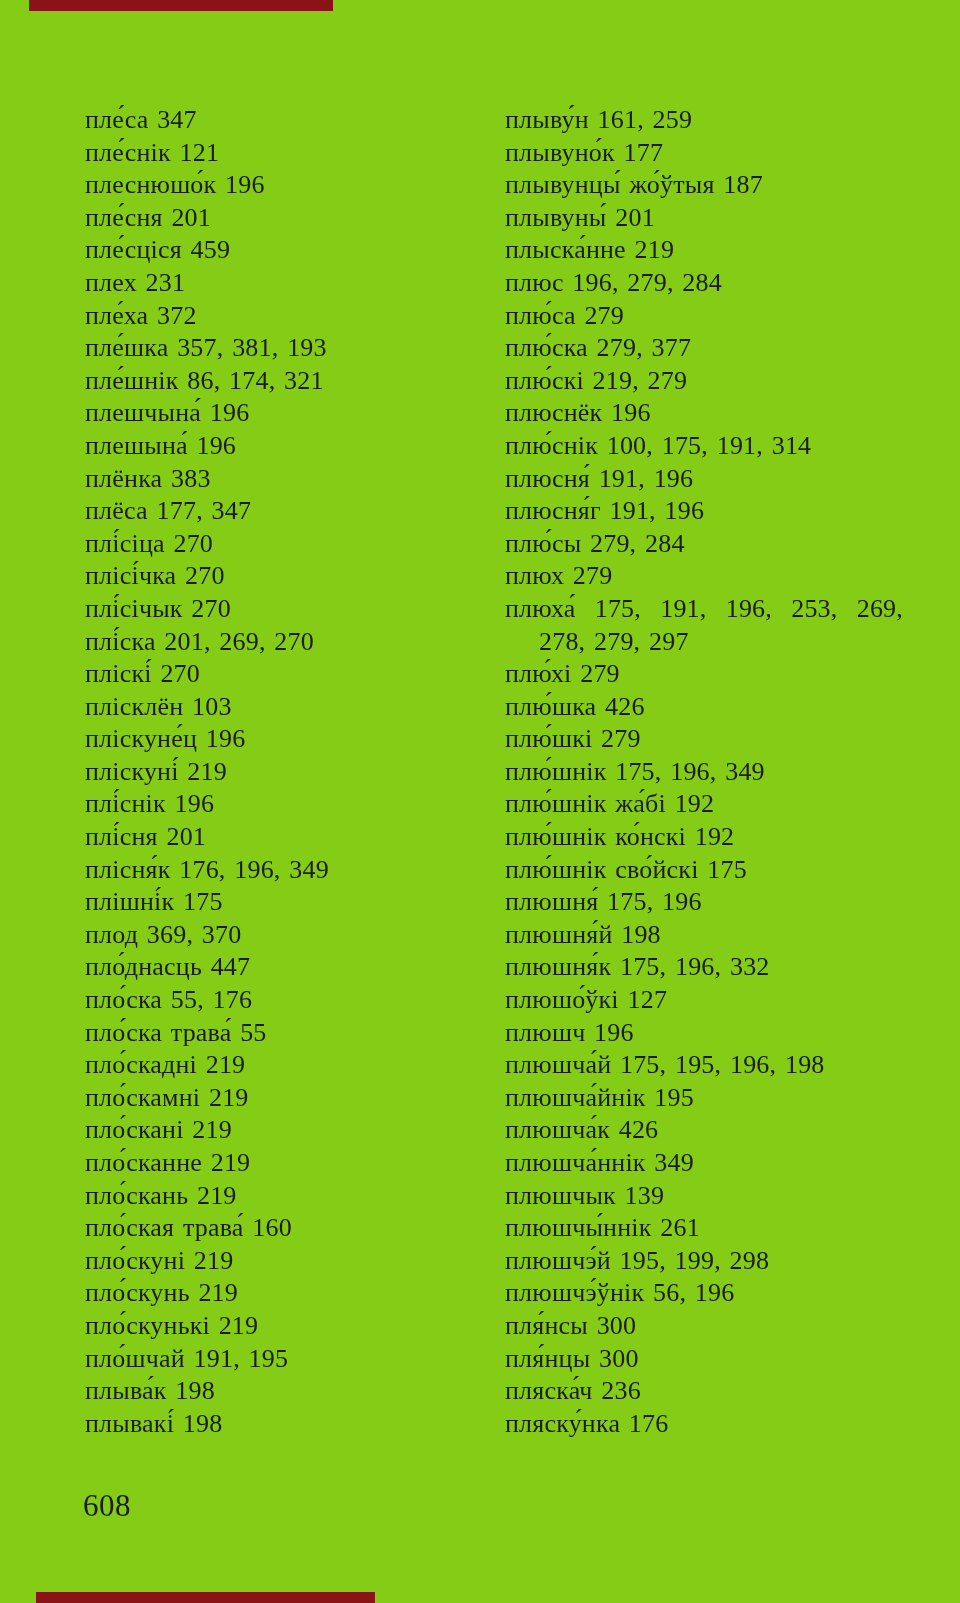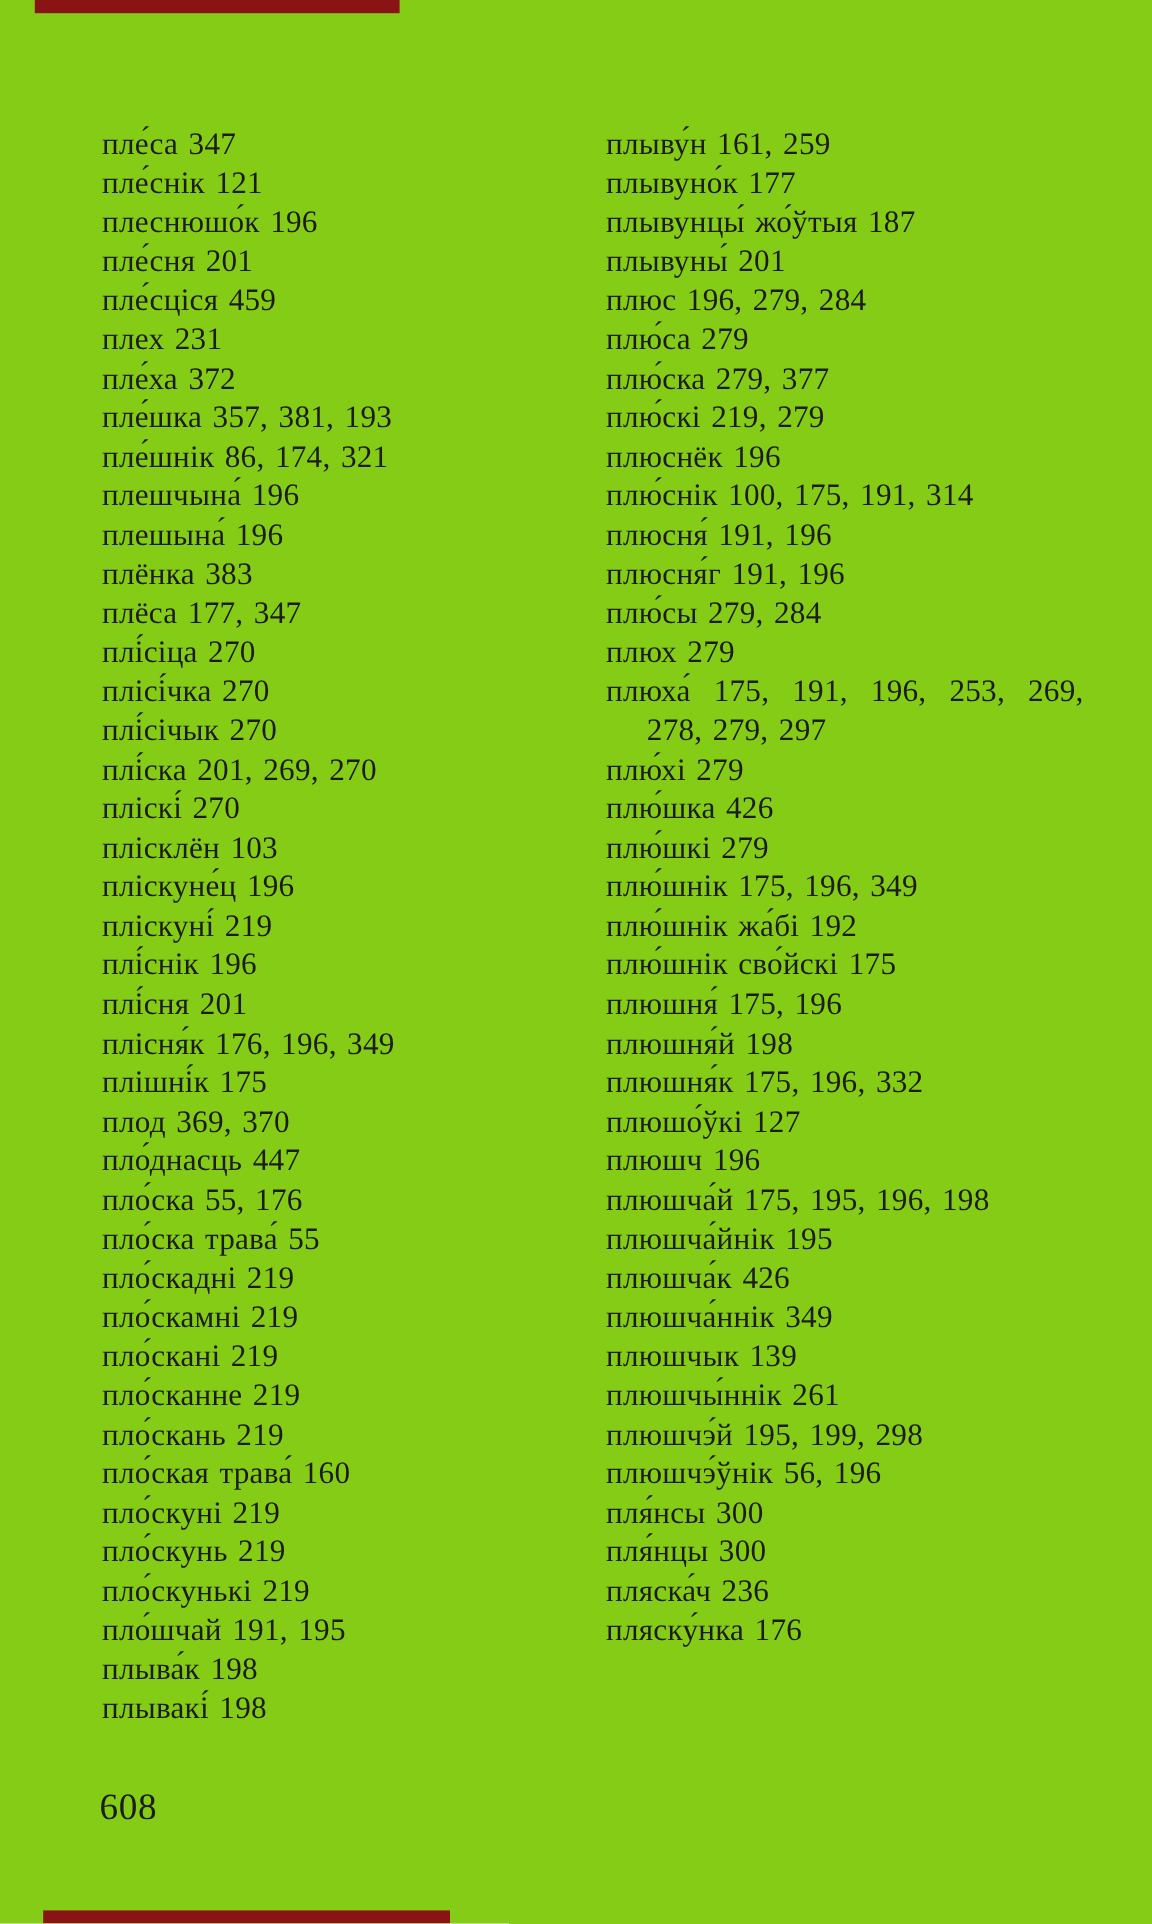--- a/index.html
+++ b/index.html
@@ -96,36 +96,38 @@
       <div class="entry">пло́скунькі 219</div>
       <div class="entry">пло́шчай 191, 195</div>
       <div class="entry">плыва́к 198</div>
       <div class="entry">плывакі́ 198</div>
     </div>
   <div class="col col-right" id="col-right">
       <div class="entry">плыву́н 161, 259</div>
       <div class="entry">плывуно́к 177</div>
       <div class="entry">плывунцы́ жо́ўтыя 187</div>
       <div class="entry">плывуны́ 201</div>
+      <div class="entry">плыска́нне 219</div>
       <div class="entry">плюс 196, 279, 284</div>
       <div class="entry">плю́са 279</div>
       <div class="entry">плю́ска 279, 377</div>
       <div class="entry">плю́скі 219, 279</div>
       <div class="entry">плюснёк 196</div>
       <div class="entry">плю́снік 100, 175, 191, 314</div>
       <div class="entry">плюсня́ 191, 196</div>
       <div class="entry">плюсня́г 191, 196</div>
       <div class="entry">плю́сы 279, 284</div>
       <div class="entry">плюх 279</div>
       <div class="entry long">плюха́ 175, 191, 196, 253, 269, 278, 279, 297</div>
       <div class="entry">плю́хі 279</div>
       <div class="entry">плю́шка 426</div>
       <div class="entry">плю́шкі 279</div>
       <div class="entry">плю́шнік 175, 196, 349</div>
       <div class="entry">плю́шнік жа́бі 192</div>
+      <div class="entry">плю́шнік ко́нскі 192</div>
       <div class="entry">плю́шнік сво́йскі 175</div>
       <div class="entry">плюшня́ 175, 196</div>
       <div class="entry">плюшня́й 198</div>
       <div class="entry">плюшня́к 175, 196, 332</div>
       <div class="entry">плюшо́ўкі 127</div>
       <div class="entry">плюшч 196</div>
       <div class="entry">плюшча́й 175, 195, 196, 198</div>
       <div class="entry">плюшча́йнік 195</div>
       <div class="entry">плюшча́к 426</div>
       <div class="entry">плюшча́ннік 349</div>

